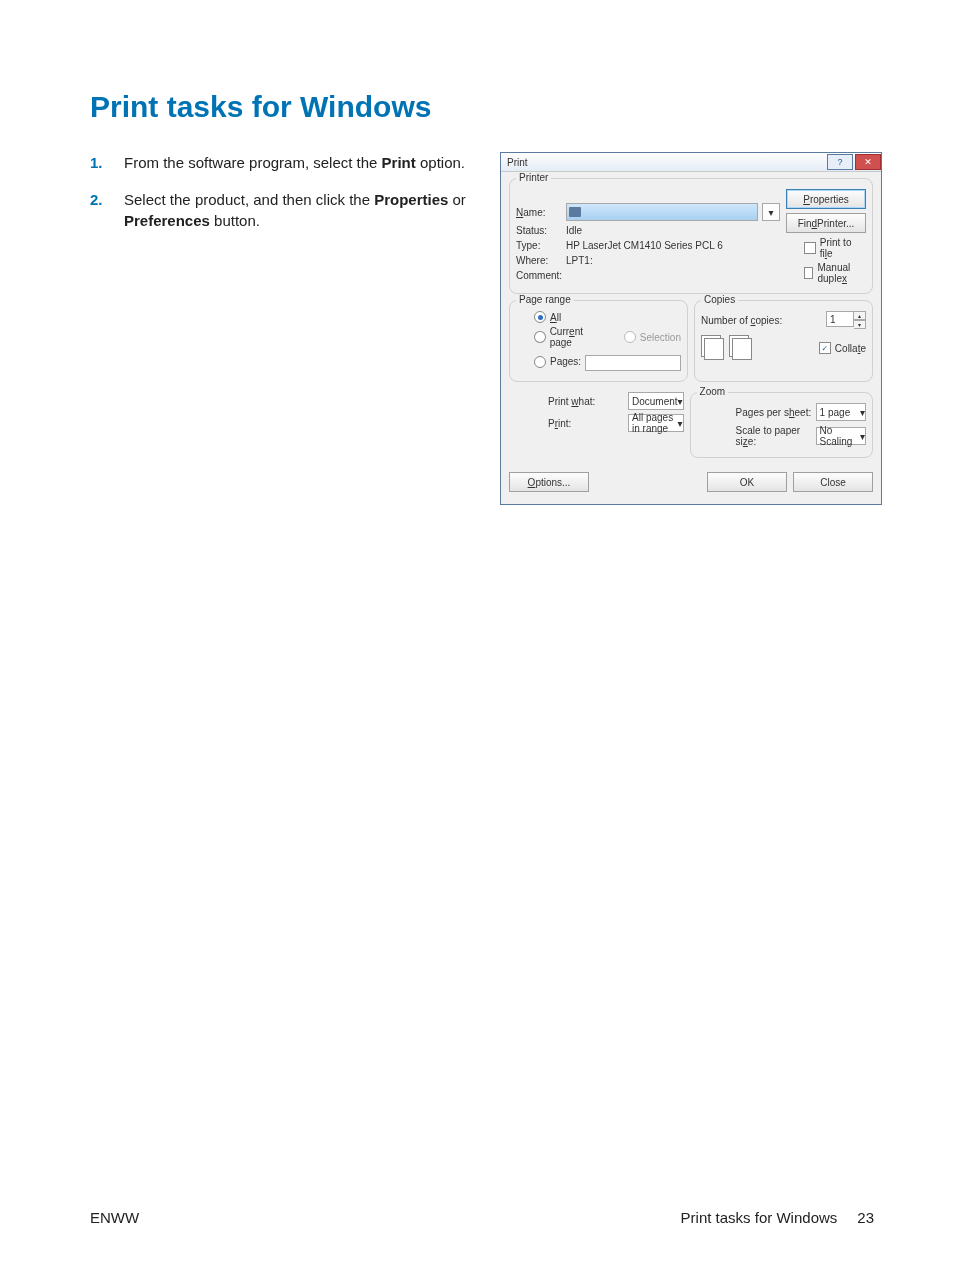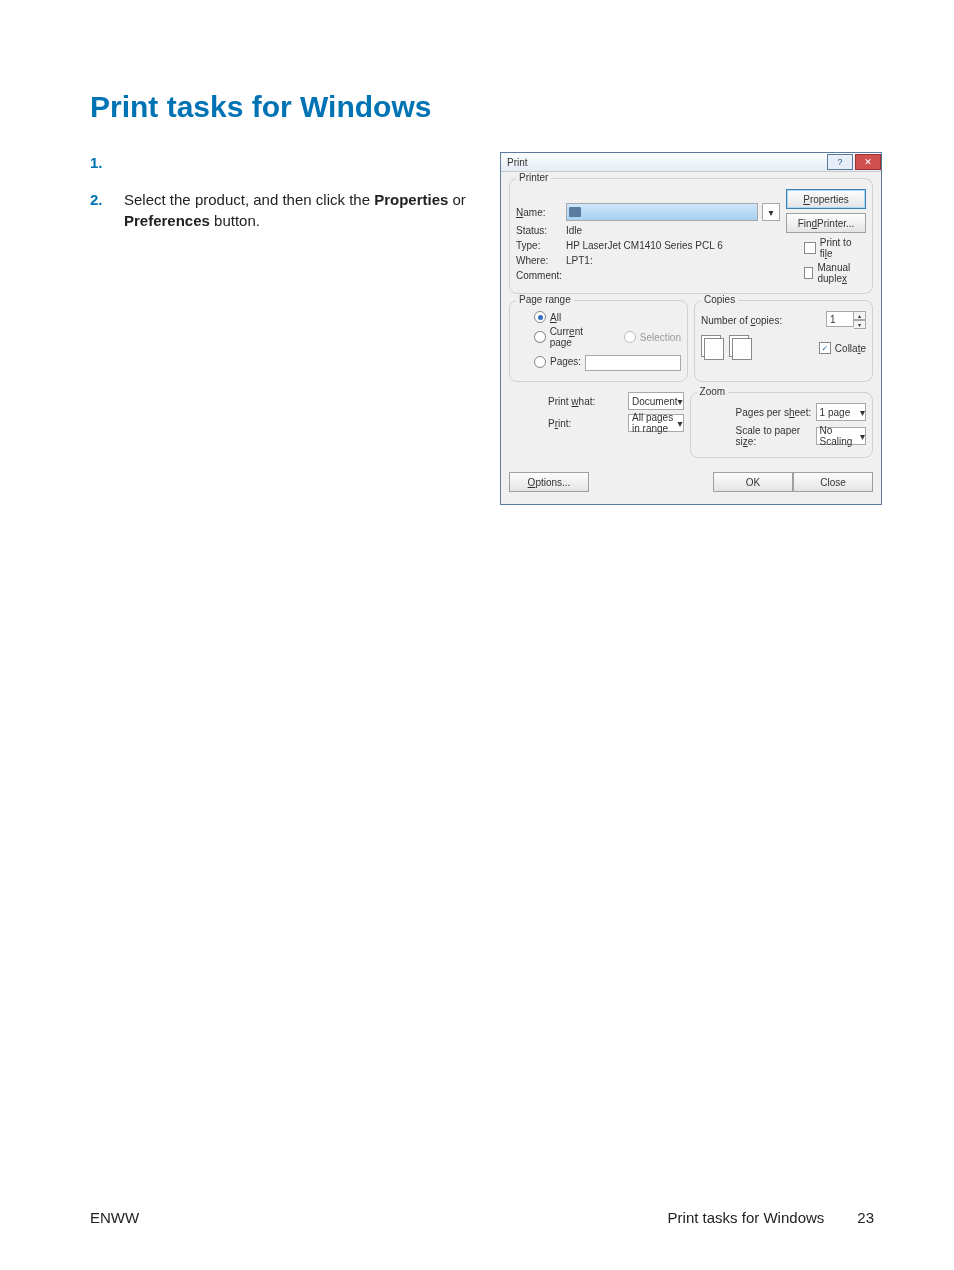--- a/index.html
+++ b/index.html
@@ -151,48 +151,51 @@
   .collate-icon .n{ position:absolute; bottom:1px; left:2px; font-size:8px;}
   .hint { font-size:9px; color:#555; line-height:1.2; }
   .dd {
     border:1px solid #a8a8a8; background:#fff; height:16px; flex:1;
     display:flex; align-items:center; justify-content:space-between;
     padding-left:3px;
   }
   .footer-row {
     display:flex; justify-content:space-between; margin-top:8px; align-items:center;
   }
-  .footer-btns { display:flex; }
+  .footer-btns { display:flex; gap:6px; }
   .lbl-sm { width:80px;margin-left:39px; }
 
   .page-footer {
     position: absolute;
     bottom: 44px;
     left: 90px;
     right: 80px;
     display: flex;
     justify-content: space-between;
     font-size: 15px;
     color: #222;
   }
   .pg-right { display:flex; align-items:baseline; }
-  .pg-num { margin-left: 33px; }
+  .pg-num { margin-left: 20px; }
   .u { text-decoration: underline; }
 </style>
 </head>
 <body>
 
 <div class="page">
   <h1 class="title">Print tasks for Windows</h1>
 
   <div class="two-col">
     <div class="left">
       <ol class="steps">
         <li>
           <span class="num">1.</span>
+          <span class="step-text">
+            <span>From the software program, select the </span><b>Print</b><span> option.</span>
+          </span>
         </li>
         <li>
           <span class="num">2.</span>
           <span class="step-text">
             <span>Select the product, and then click the </span><b>Properties</b><span> or </span><b>Preferences</b><span> button.</span>
           </span>
         </li>
       </ol>
     </div>
 

